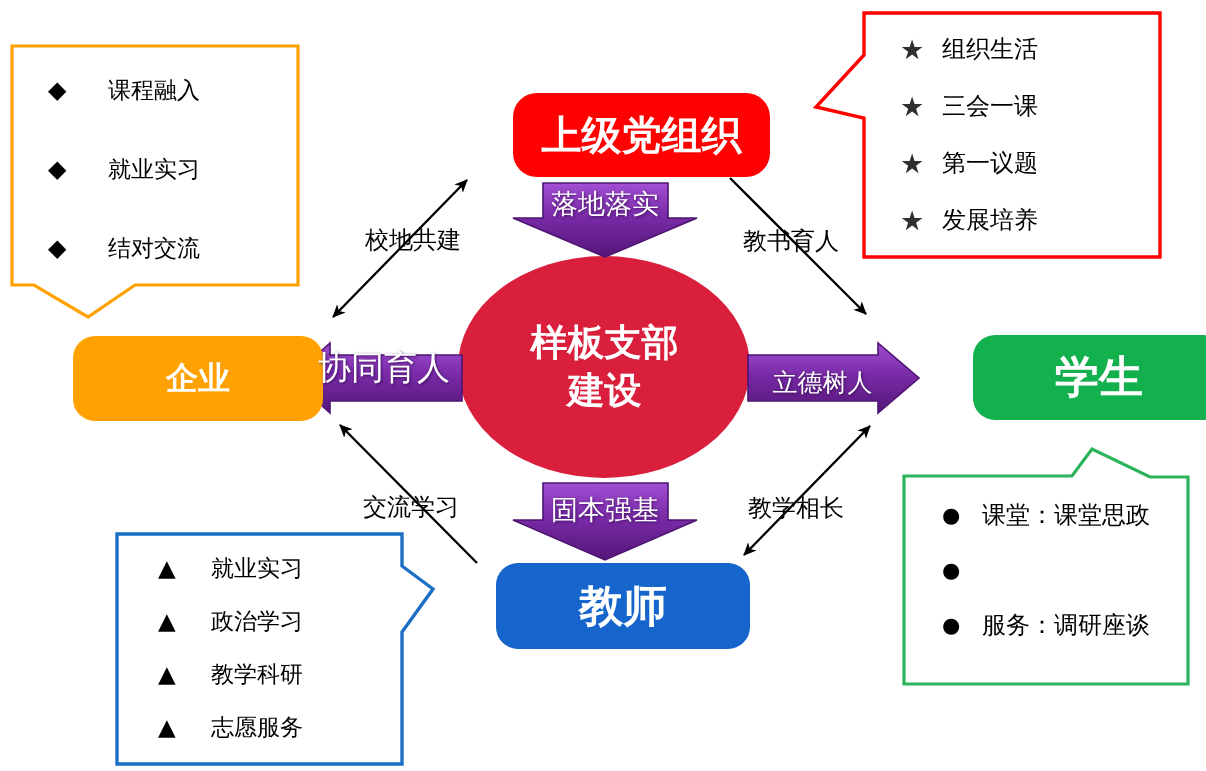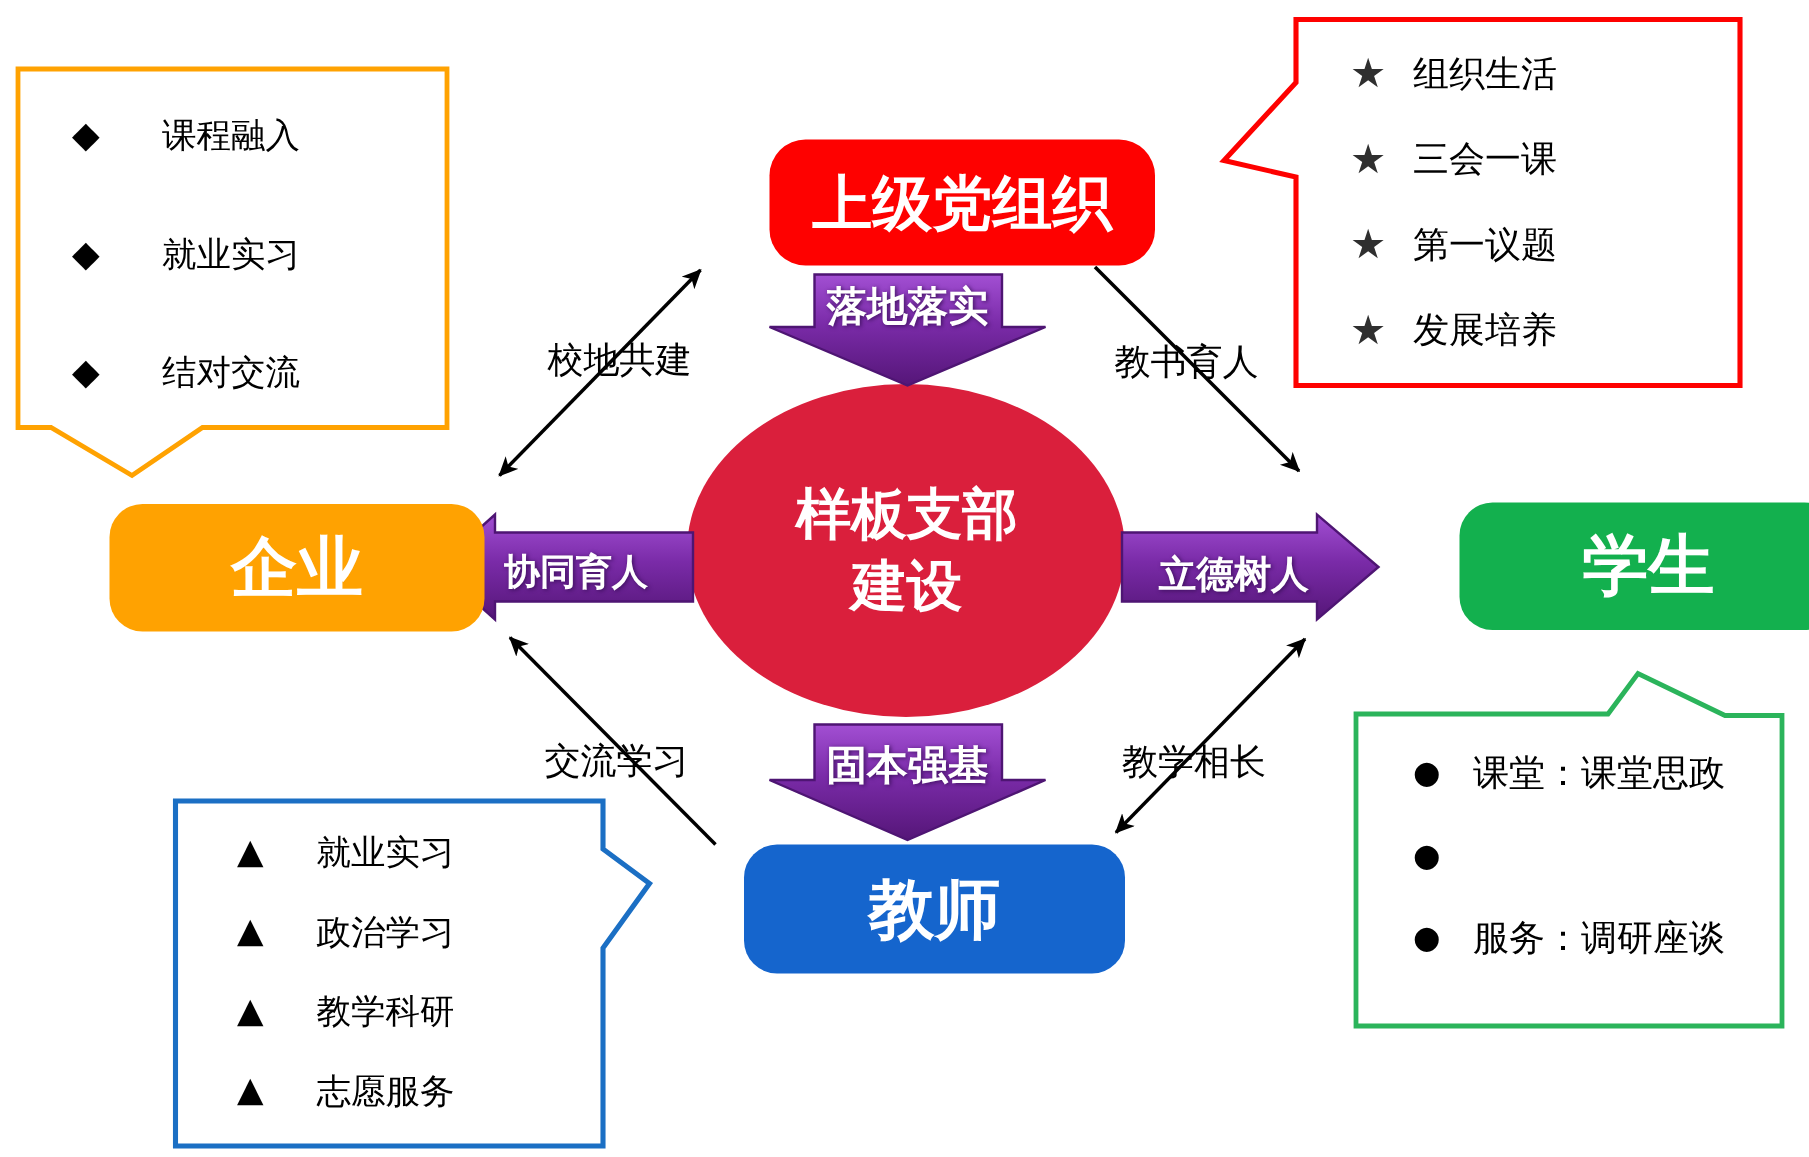--- a/index.html
+++ b/index.html
@@ -4,34 +4,34 @@
 <style>
   html,body{margin:0;padding:0;background:#ffffff;}
   .stage{position:relative;width:1206px;height:771px;background:#ffffff;overflow:hidden;
          font-family:"DejaVu Sans","Liberation Sans",sans-serif;}
   svg.artwork{position:absolute;left:0;top:0;}
 
   
   .node{position:absolute;display:flex;align-items:center;justify-content:center;
         color:#fff;font-weight:bold;white-space:nowrap;margin-left:40px;}
   .node.n-top{left:473px;top:93px;width:257px;height:84px;background:#FE0100;border-radius:24px;font-size:40px;}
-  .node.n-left{left:33px;top:336px;width:250px;height:85px;background:#FFA201;border-radius:22px;font-size:44px;}
+  .node.n-left{left:33px;top:336px;width:250px;height:85px;background:#FFA201;border-radius:22px;font-size:32px;}
   .node.n-right{left:933px;top:335px;width:252px;height:85px;background:#13B04E;border-radius:22px;font-size:44px;}
   .node.n-bottom{left:456px;top:563px;width:254px;height:86px;background:#1565CD;border-radius:22px;font-size:44px;}
 
   .center-text{position:absolute;left:458px;top:256px;width:293px;height:222px;
         display:flex;flex-direction:column;align-items:center;justify-content:center;
         color:#fff;font-weight:bold;font-size:37px;line-height:1.3;text-align:center;}
 
   
-  .arrow-label{position:absolute;color:#fff;font-weight:bold;text-align:center;white-space:nowrap;
+  .arrow-label{position:absolute;color:#fff;font-weight:normal;text-align:center;white-space:nowrap;
         text-shadow:1px 1px 3px rgba(50,10,80,.85);}
   .al-top{left:505px;top:186px;width:200px;font-size:27px;}
   .al-bottom{left:505px;top:492px;width:200px;font-size:27px;}
-  .al-left{left:300px;top:365px;width:168px;font-size:24px;}
+  .al-left{left:300px;top:346px;width:168px;font-size:33px;}
   .al-right{left:740px;top:366px;width:165px;font-size:25px;}
 
   
   .link-label{position:absolute;color:#000;font-size:24px;text-align:center;white-space:nowrap;}
   .ll-tl{left:343px;top:224px;width:140px;font-family:Liberation Serif, serif;}
   .ll-tr{left:721px;top:225px;width:140px;}
   .ll-bl{left:341px;top:491px;width:140px;}
   .ll-br{left:726px;top:492px;width:140px;}
 
   

